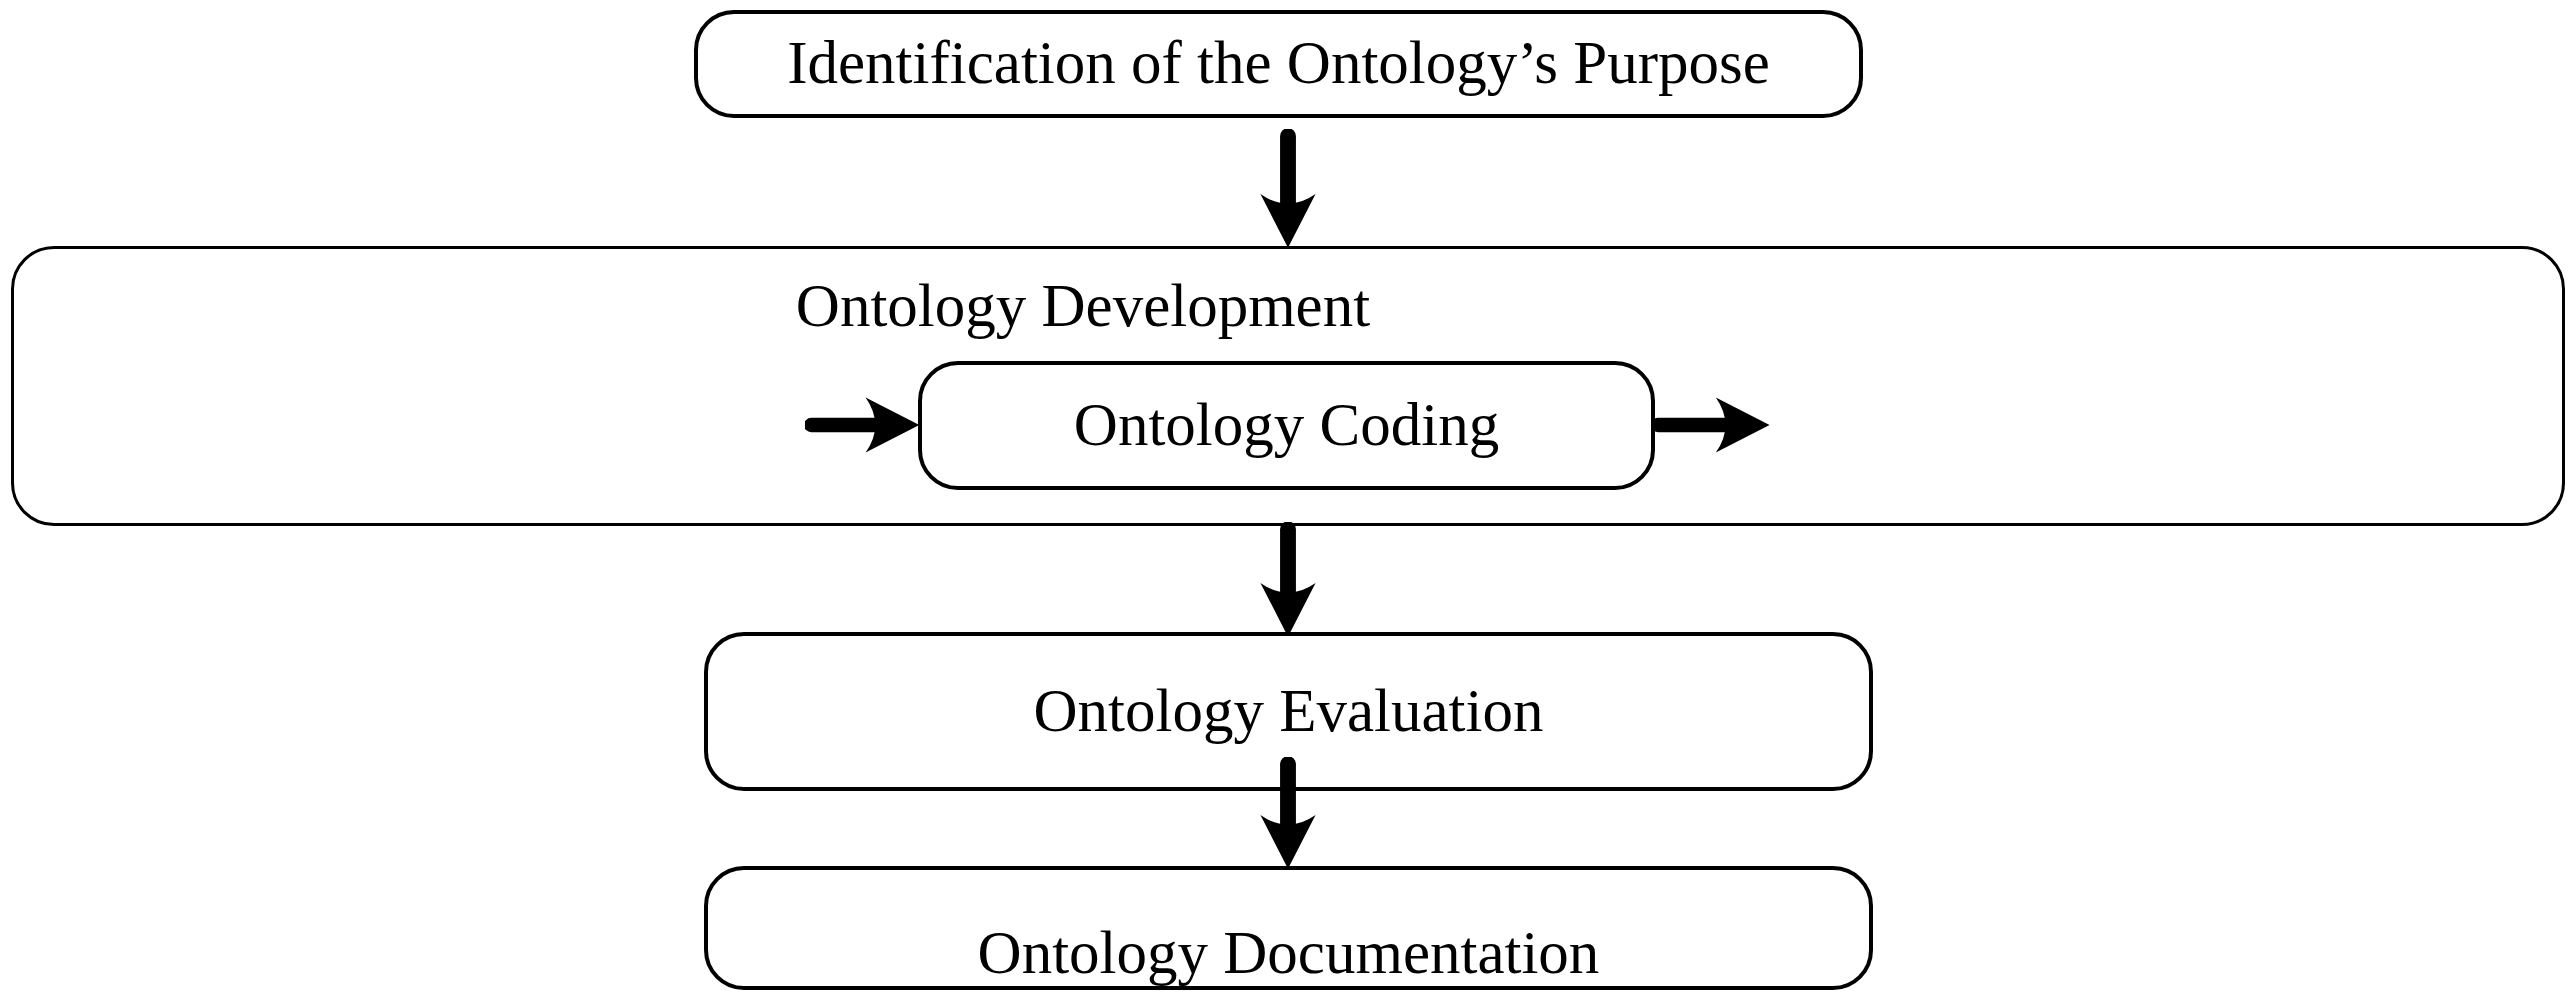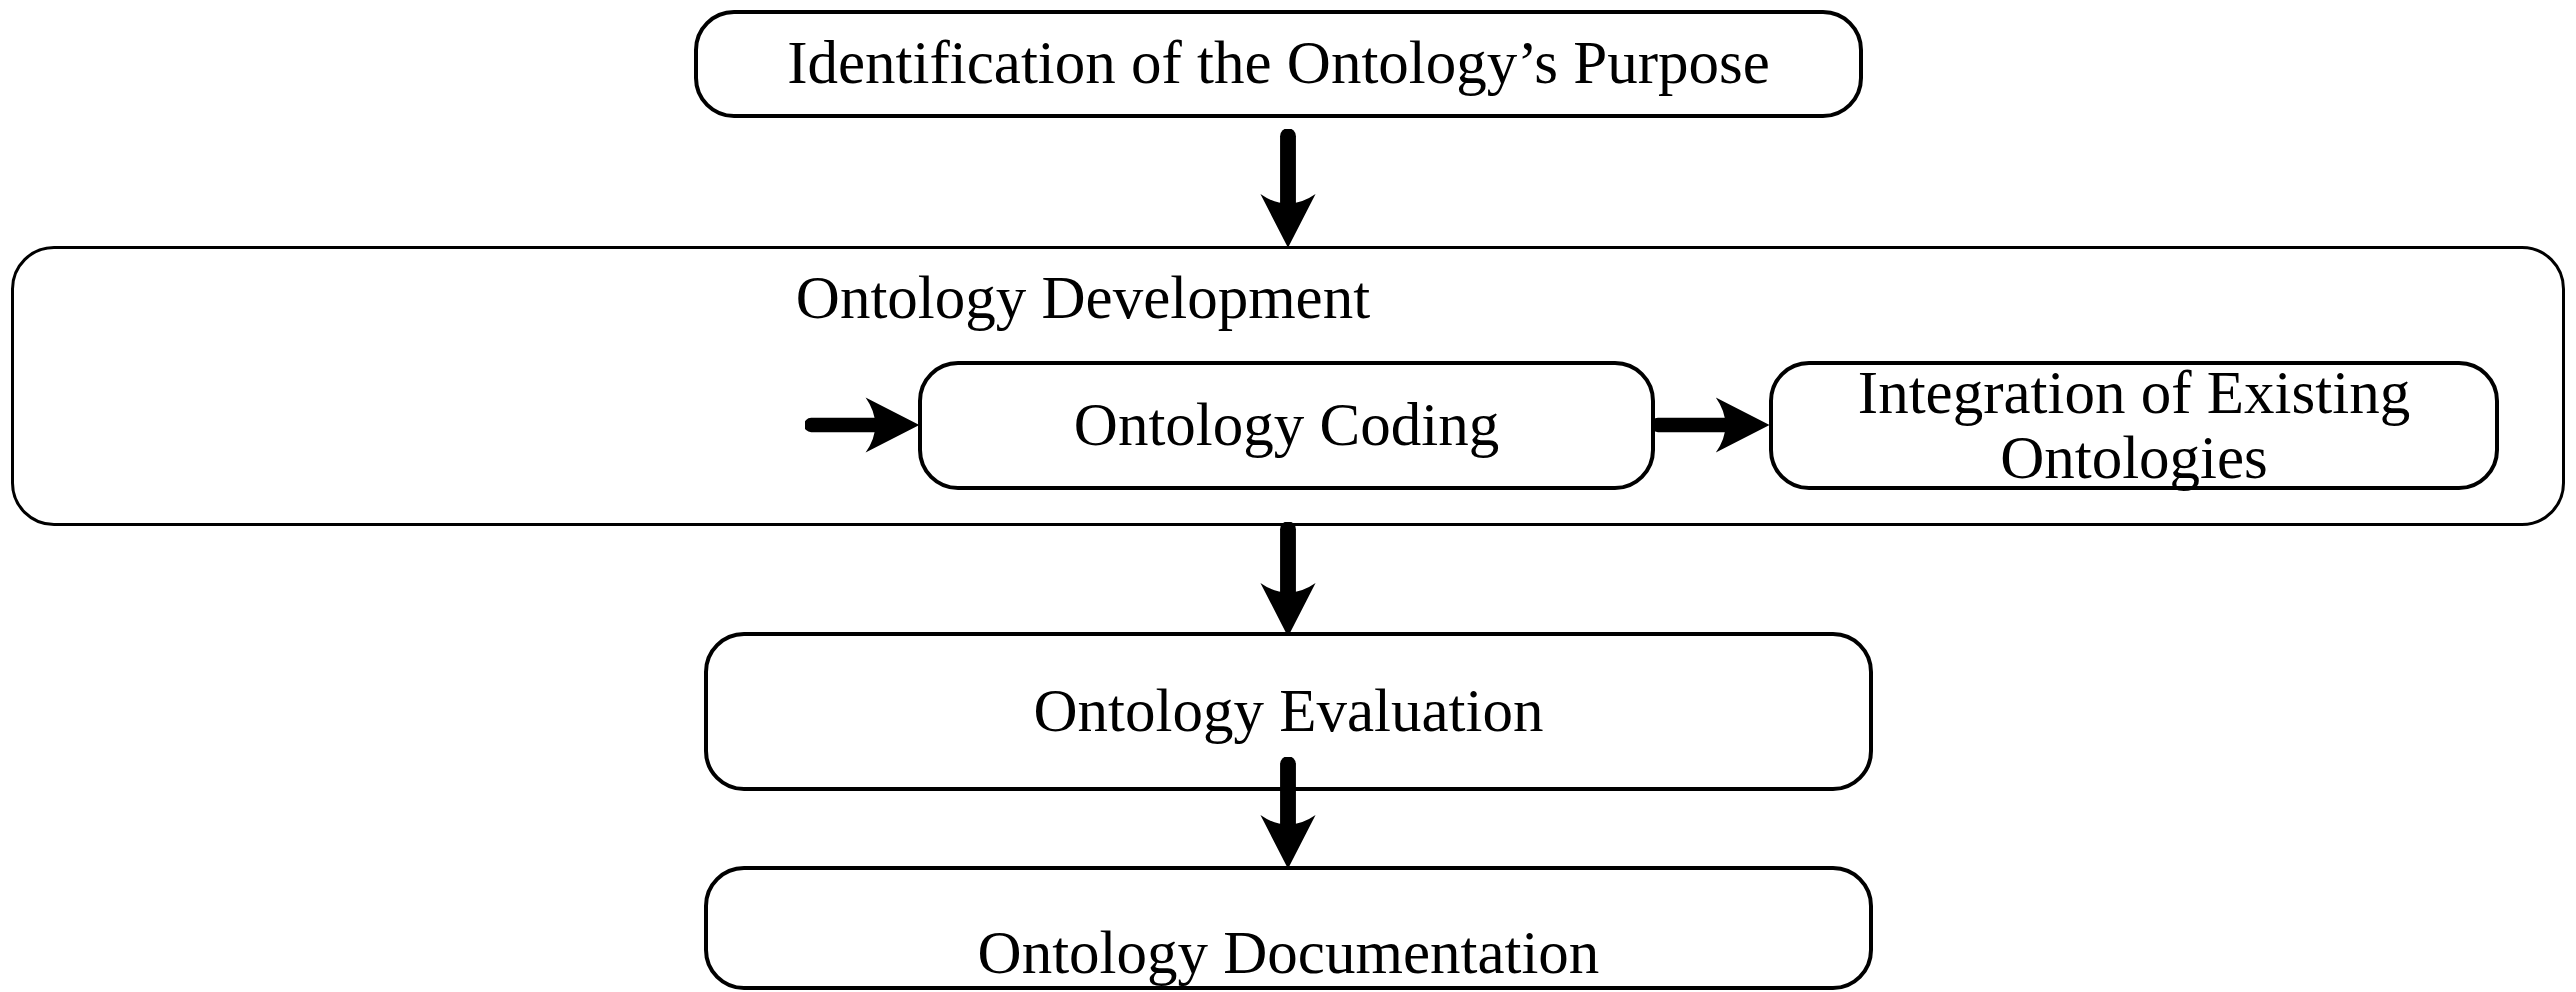--- a/index.html
+++ b/index.html
@@ -40,21 +40,21 @@
     top: 246px;
     width: 2554px;
     height: 280px;
     border: 3.5px solid var(--stroke);
     border-radius: 43px;
     background: var(--bg);
   }
   .group-title {
     position: absolute;
     left: 11px;
-    top: 267px;
+    top: 275px;
     width: 2144px;
     text-align: center;
     font-size: 61px;
     line-height: 1.0;
     white-space: nowrap;
   }
   
   .inner { top: 361px; height: 129px; }
   .arrow { position: absolute; display: block; }
   .arrow line { stroke: var(--stroke); }
@@ -85,23 +85,20 @@
 
   <div class="node single inner" style="left:918px; width:737px;">
     <span>Ontology Coding</span>
   </div>
 
   <svg class="arrow" style="left:1652px; top:394px;" width="118" height="62" viewBox="0 0 170 90">
     <line x1="8" y1="45" x2="112" y2="45" stroke-width="21" stroke-linecap="round"></line>
     <path d="M 92 5 Q 120 45 92 85 L 170 45 Z"></path>
   </svg>
 
-  <div class="node inner" style="left:1769px; width:730px; padding:0 4.2px;">
-    <span>Integration of Existing Ontologies</span>
-  </div>
 
   <svg class="arrow" style="left:1257px; top:522px;" width="62" height="115" viewBox="0 0 90 166">
     <line x1="45" y1="10" x2="45" y2="108" stroke-width="23" stroke-linecap="round"></line>
     <path d="M 5 88 Q 45 116 85 88 L 45 166 Z"></path>
   </svg>
 
   <div class="node single" style="left:704px; top:632px; width:1169px; height:159px;">
     <span>Ontology Evaluation</span>
   </div>
 

